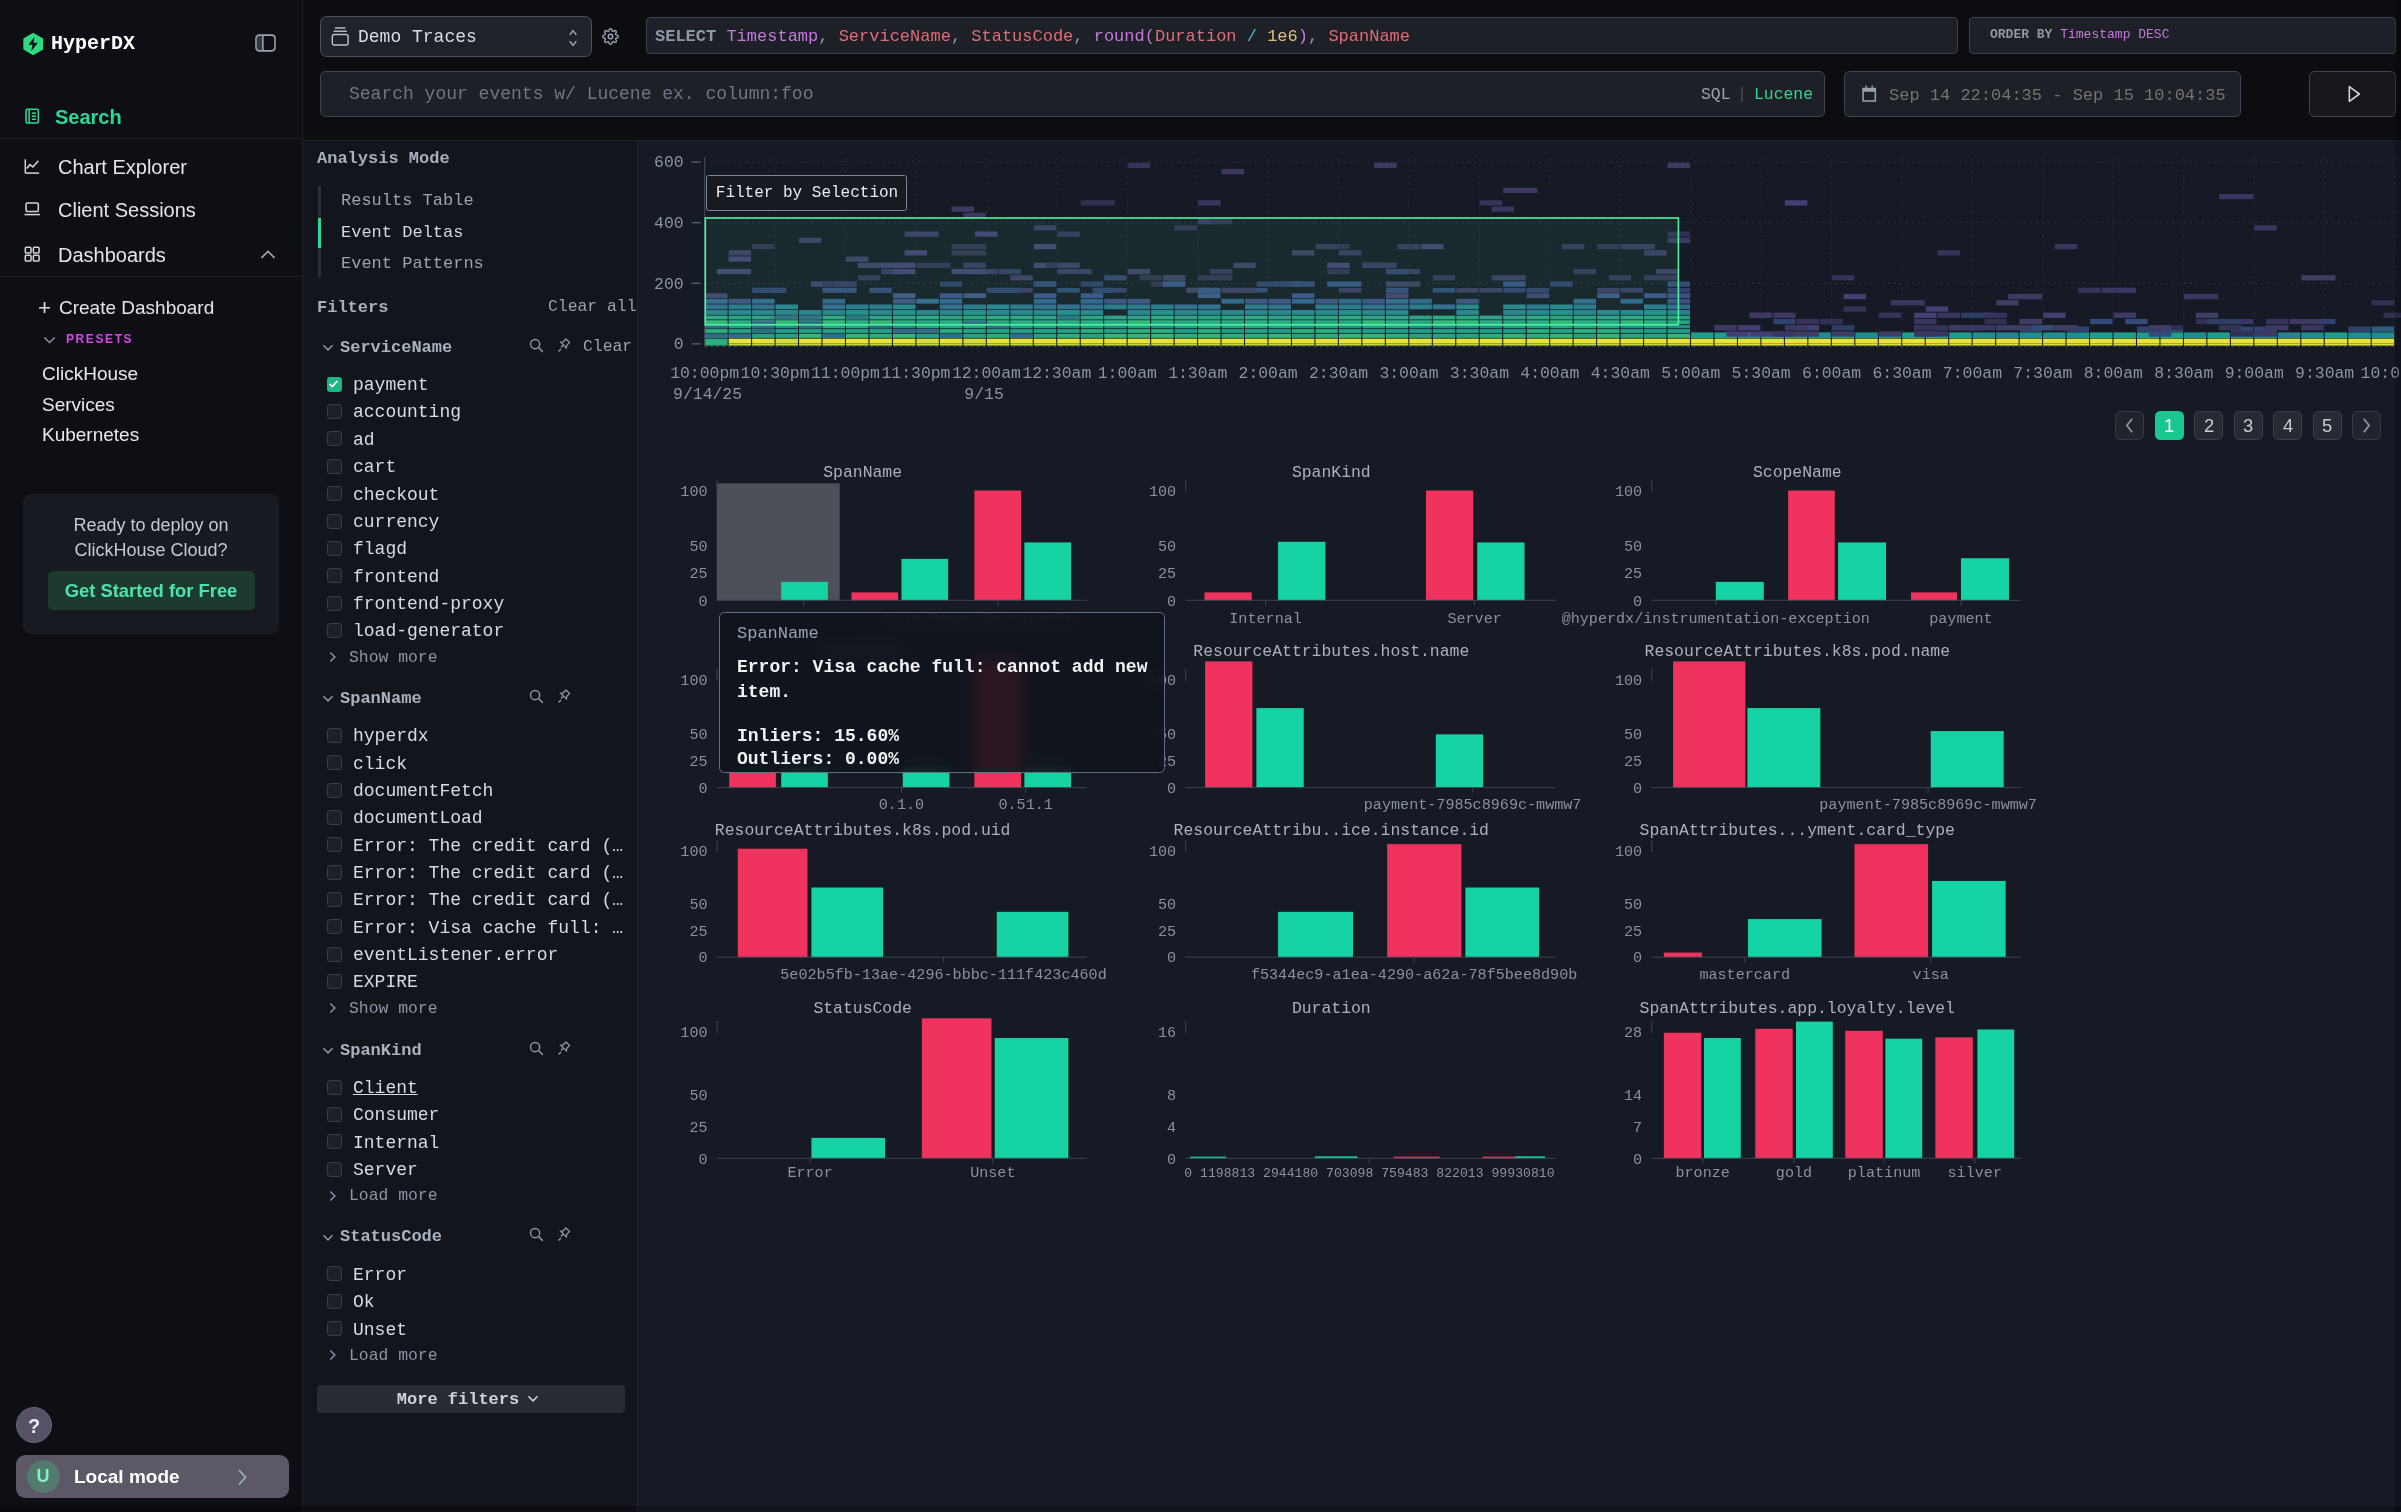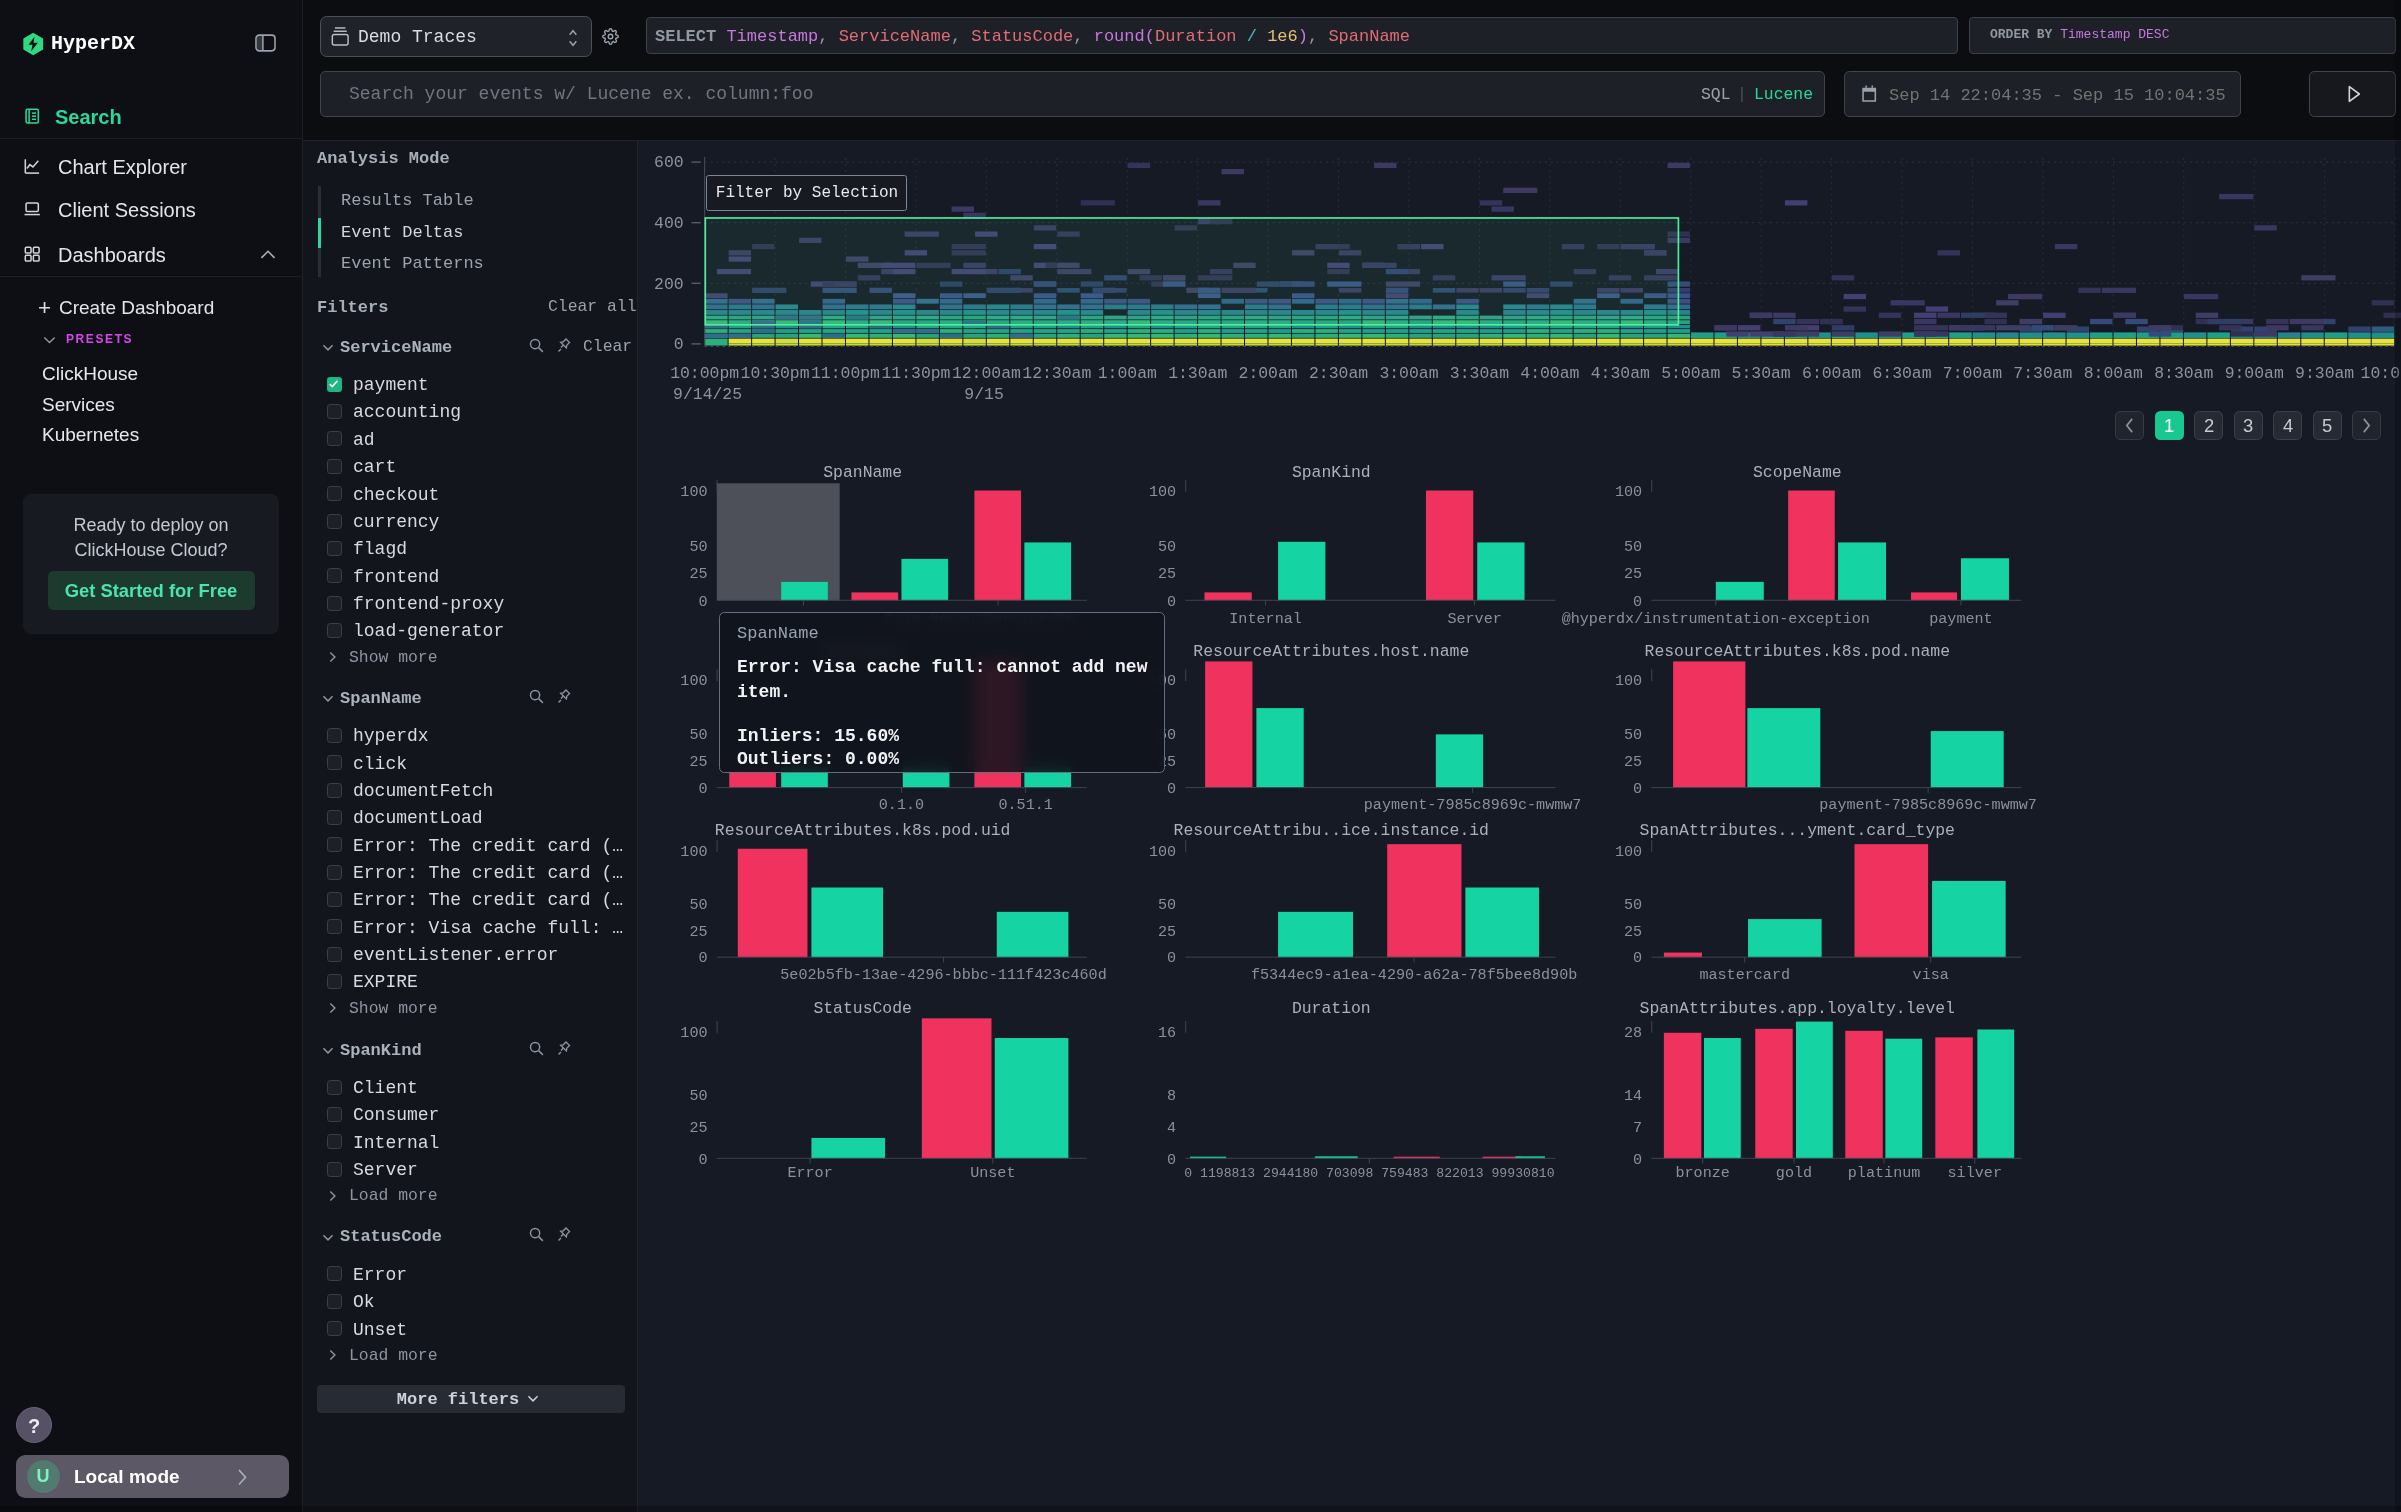--- a/index.html
+++ b/index.html
@@ -211,21 +211,21 @@
     <line x1="15" y1="15" x2="21" y2="21"></line>
   </svg>
 <svg class="abs" style="left:556px;top:1040px;" width="17" height="17" viewBox="0 0 24 24" fill="none" stroke="#8d95a2" stroke-width="1.9">
     <g transform="rotate(45 12 10)">
       <path d="M8.5 3.5 h7 v5.5 l2.2 3 H6.3 l2.2 -3 Z"></path>
       <line x1="12" y1="12" x2="12" y2="17"></line>
     </g>
     <line x1="7" y1="17" x2="3.5" y2="20.5"></line>
   </svg>
 <div class="abs" style="left:327px;top:1080px;width:14.5px;height:14.5px;background:#1d2127;border:1px solid #3a4048;border-radius:3.3px;"></div>
-<div class="abs" style="left:353px;top:1079px;font-family:'Liberation Mono', monospace;font-size:18px;font-weight:normal;color:#d7dbe1;line-height:1;white-space:pre;">Client</div>
+<div class="abs" style="left:353px;top:1079px;font-family:'Liberation Mono', monospace;font-size:18px;font-weight:normal;color:#d7dbe1;line-height:1;white-space:pre;text-decoration:underline;">Client</div>
 <div class="abs" style="left:327px;top:1107px;width:14.5px;height:14.5px;background:#1d2127;border:1px solid #3a4048;border-radius:3.3px;"></div>
 <div class="abs" style="left:353px;top:1106px;font-family:'Liberation Mono', monospace;font-size:18px;font-weight:normal;color:#d7dbe1;line-height:1;white-space:pre;">Consumer</div>
 <div class="abs" style="left:327px;top:1134px;width:14.5px;height:14.5px;background:#1d2127;border:1px solid #3a4048;border-radius:3.3px;"></div>
 <div class="abs" style="left:353px;top:1134px;font-family:'Liberation Mono', monospace;font-size:18px;font-weight:normal;color:#d7dbe1;line-height:1;white-space:pre;">Internal</div>
 <div class="abs" style="left:327px;top:1162px;width:14.5px;height:14.5px;background:#1d2127;border:1px solid #3a4048;border-radius:3.3px;"></div>
 <div class="abs" style="left:353px;top:1161px;font-family:'Liberation Mono', monospace;font-size:18px;font-weight:normal;color:#d7dbe1;line-height:1;white-space:pre;">Server</div>
 <svg class="abs" style="left:329px;top:1190px;" width="7.2" height="12" viewBox="0 0 11 18" fill="none" stroke="#8d95a2" stroke-width="2.2">
     <polyline points="2,2 9,9 2,16"></polyline>
   </svg>
 <div class="abs" style="left:349px;top:1188px;font-family:'Liberation Mono', monospace;font-size:16.4px;font-weight:normal;color:#8d95a2;line-height:1;white-space:pre;">Load more</div>

